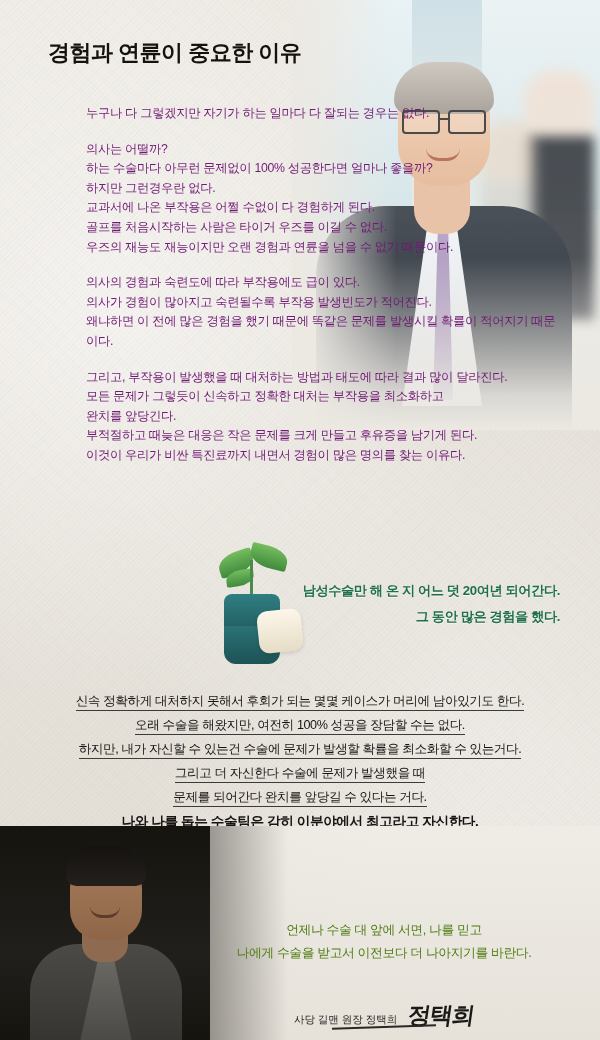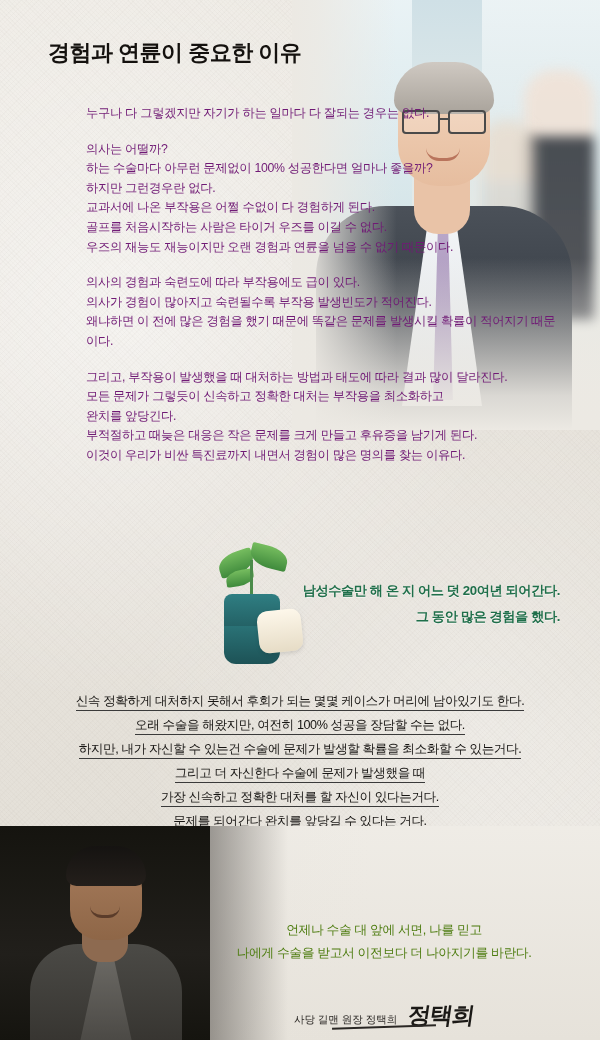--- a/index.html
+++ b/index.html
@@ -286,21 +286,20 @@
 <div class="green-lines">
   <div>남성수술만 해 온 지 어느 덧 20여년 되어간다.</div>
   <div>그 동안 많은 경험을 했다.</div>
 </div>
 
 <div class="center-block">
   <div><span class="u">신속 정확하게 대처하지 못해서 후회가 되는 몇몇 케이스가 머리에 남아있기도 한다.</span></div>
   <div><span class="u">오래 수술을 해왔지만, 여전히 100% 성공을 장담할 수는 없다.</span></div>
   <div><span class="u">하지만, 내가 자신할 수 있는건 수술에 문제가 발생할 확률을 최소화할 수 있는거다.</span></div>
   <div><span class="u">그리고 더 자신한다 수술에 문제가 발생했을 때</span></div>
-  <div><span class="u">가장 신속하고 정확한 대처를 할 자신이 있다는거다.</span></div>
   <div><span class="u">문제를 되어간다 완치를 앞당길 수 있다는 거다.</span></div>
   <div class="last"><span class="u">나와 나를 돕는 수술팀은 감히 이분야에서 최고라고 자신한다.</span></div>
 </div>
 
 <div class="bottom-band">
   <div class="portrait">
     <div class="p-body"></div>
     <div class="p-shirt"></div>
     <div class="p-neck"></div>
     <div class="p-head"></div>

